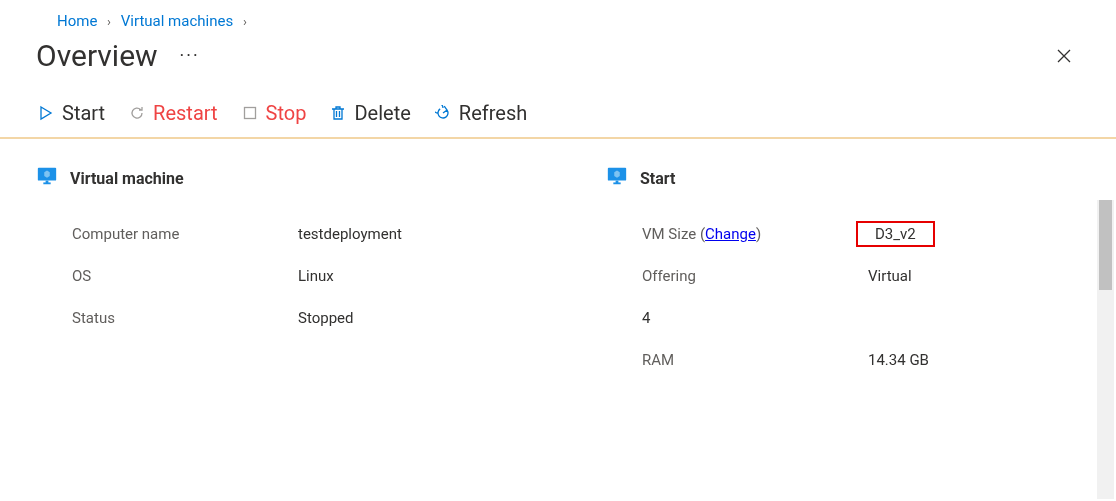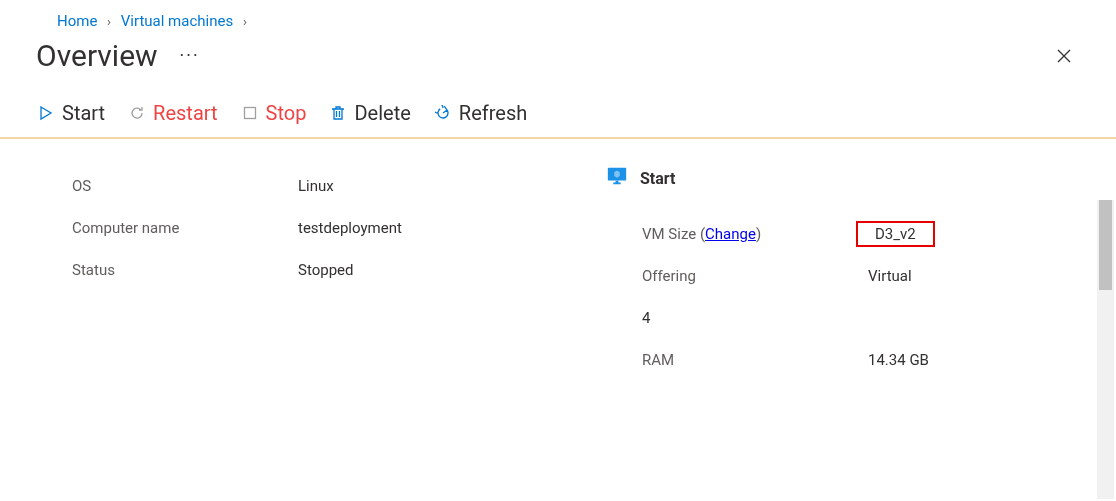--- a/index.html
+++ b/index.html
@@ -78,27 +78,38 @@
     <svg viewBox="0 0 16 16" fill="none" stroke="#0078d4" stroke-width="1.3">
           <path d="M8 3 A5 5 0 1 0 13 8 M13 3 L13 8 L8 8" transform="rotate(-35 8 8)"></path>
           <path d="M3 8 A5 5 0 1 1 8 3"></path>
         </svg>
     <span>Refresh</span>
   </div>
 </div>
 
 <div class="content">
   <div class="col">
-    <div class="kv">
-      <div class="k">OS</div>
-      <div class="v">Linux</div>
+    <div class="sec-head">
+      <span class="monitor-icon">
+        <svg viewBox="0 0 24 24">
+              <rect x="2" y="3" width="20" height="14" rx="1" fill="#1c91e8"></rect>
+              <rect x="8" y="19" width="8" height="2" fill="#1c91e8"></rect>
+              <rect x="10.5" y="17" width="3" height="3" fill="#1c91e8"></rect>
+              <path d="M12 6 L15 8 L15 12 L12 14 L9 12 L9 8 Z" fill="#7ec3f2"></path>
+            </svg>
+      </span>
+      <span class="t">Virtual machine</span>
     </div>
     <div class="kv">
       <div class="k">Computer name</div>
       <div class="v">testdeployment</div>
+    </div>
+    <div class="kv">
+      <div class="k">OS</div>
+      <div class="v">Linux</div>
     </div>
     <div class="kv">
       <div class="k">Status</div>
       <div class="v">Stopped</div>
     </div>
   </div>
 
   <div class="col">
     <div class="sec-head">
       <span class="monitor-icon">

